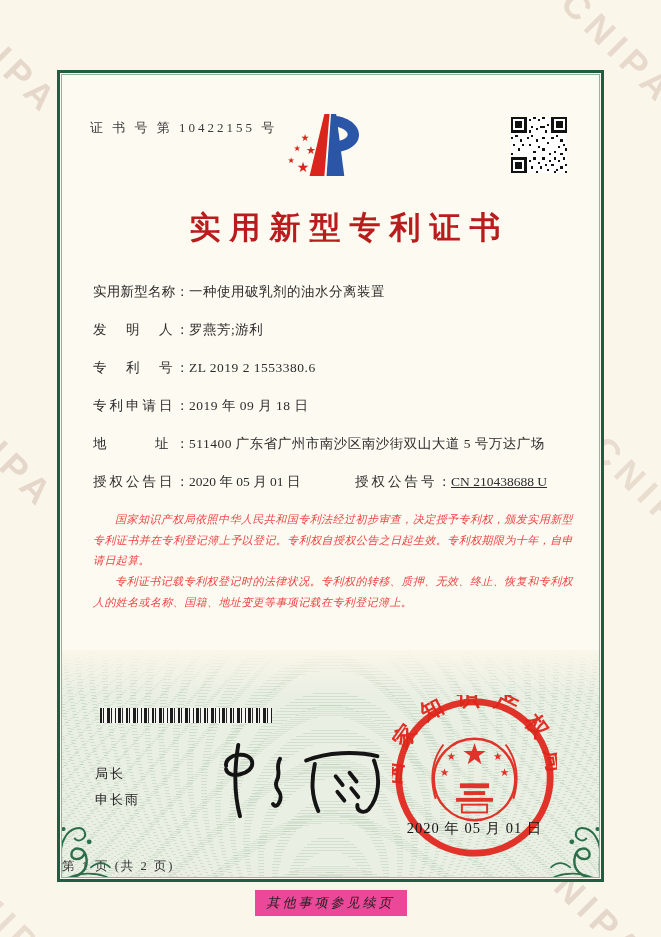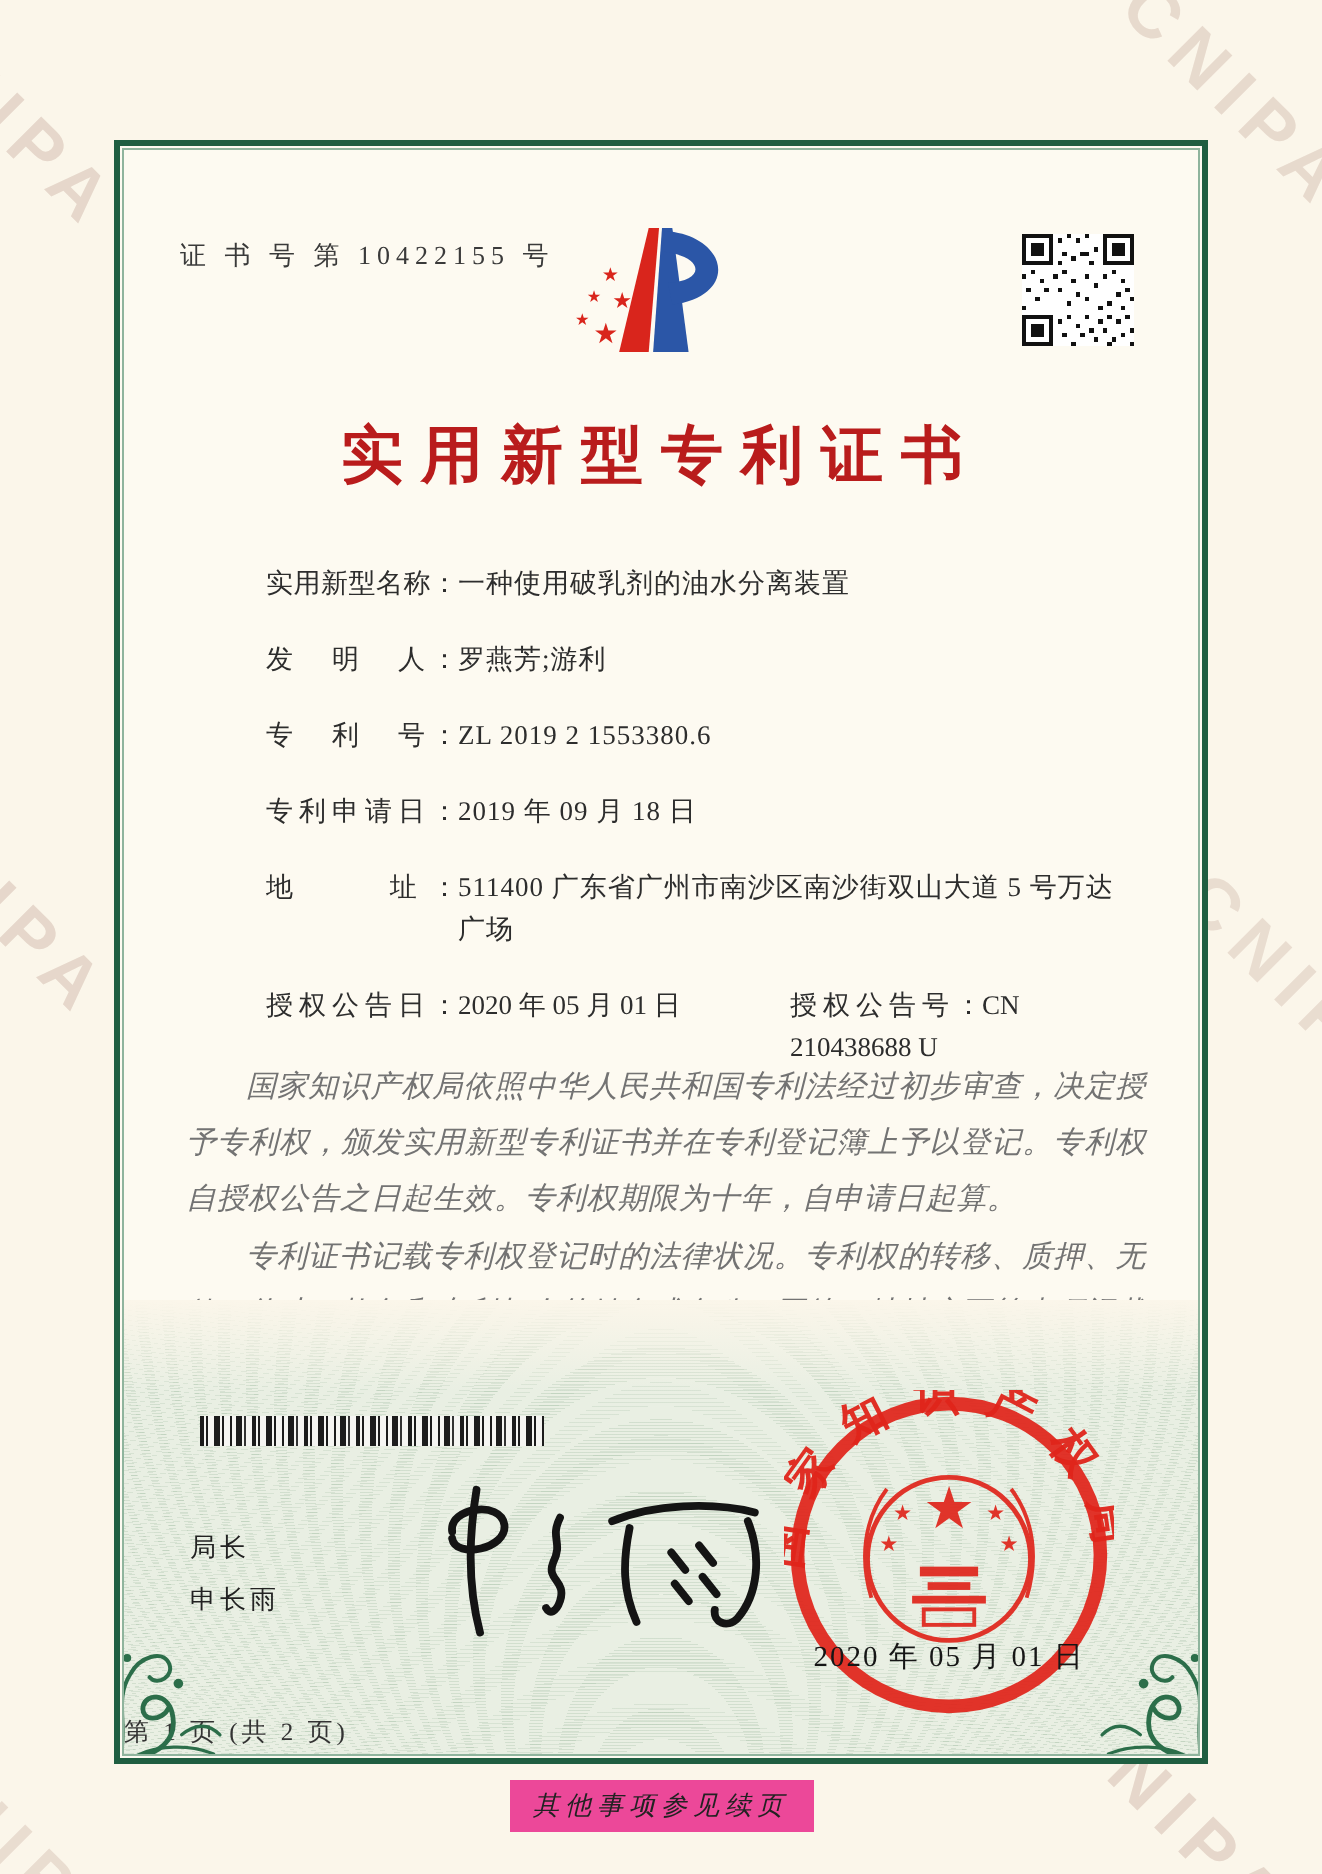--- a/index.html
+++ b/index.html
@@ -8,43 +8,43 @@
 
   
   .wm { position:absolute; font-family:"Liberation Sans", sans-serif; font-weight:bold;
         font-size:36px; letter-spacing:7px; color:#d5bfb2; transform:rotate(45deg);
         transform-origin:left top; white-space:nowrap; pointer-events:none; }
   .wm.faint { color:#d9b9ae; opacity:.16; font-size:44px; }
 
   
   .frame { position:absolute; left:57px; top:70px; width:547px; height:812px;
            border:3px solid #1f5e41; background:#fdfaf1; }
-  .frame-inner { position:absolute; inset:1px; border:1px solid #8fb49d; overflow:hidden; }
+  .frame-inner { position:absolute; inset:1px; border:1px solid #8fb49d; overflow:hidden;padding-left:19px; }
 
   
   .cert-no { position:absolute; left:28px; top:44px; font-size:13px; letter-spacing:3px; color:#3a3a3a; }
   .logo { position:absolute; left:50%; transform:translateX(-50%); top:24px; }
   .qr { position:absolute; right:32px; top:42px; width:56px; height:56px; }
   .title { position:absolute; top:132px; width:100%; text-align:center; font-size:31px;
            font-weight:bold; letter-spacing:9px; color:#b91c1c; }
 
   
   .main { position:absolute; left:31px; right:26px; top:206px; font-size:13.5px; color:#2d2d2d; }
-  .frow { margin-bottom:17px; line-height:21px; position:relative;margin-left:40px; }
+  .frow { margin-bottom:17px; line-height:21px; position:relative; }
   .flabel { display:inline-block; width:96px; text-align:justify; text-align-last:justify;
             vertical-align:top; white-space:nowrap; }
   .fvalue { display:inline-block; vertical-align:top; letter-spacing:.5px;
             width:calc(100% - 102px); }
   .fvalue .line2 { display:block; }
-  .grant-row .pair2 { position:absolute; left:262px; top:0; }
+  .grant-row .pair2 { position:absolute; left:262px; top:0;text-decoration:underline; }
   .grant-row .pair2 .flabel { width:96px; }
 
   
-  .law { margin-top:16px; font-style:italic; font-size:15px; line-height:1.88;
-         color:#737373; text-align:justify; letter-spacing:.4px; }
+  .law { margin-top:16px; font-style:italic; font-size:11px; line-height:1.88;
+         color:#ef4444; text-align:justify; letter-spacing:.4px; }
   .law p { text-indent:2em; }
 
   
   .band { position:absolute; left:0; right:0; bottom:0; height:227px;
     background:
       linear-gradient(180deg, rgba(251,246,234,1) 0, rgba(251,246,234,0) 46px),
       repeating-radial-gradient(ellipse 140% 70% at 50% 132%, rgba(96,142,104,.17) 0 1px, transparent 1px 7px),
       repeating-radial-gradient(ellipse 140% 75% at 50% -34%, rgba(96,142,104,.13) 0 1px, transparent 1px 9px),
       #e9efe3; }
 

